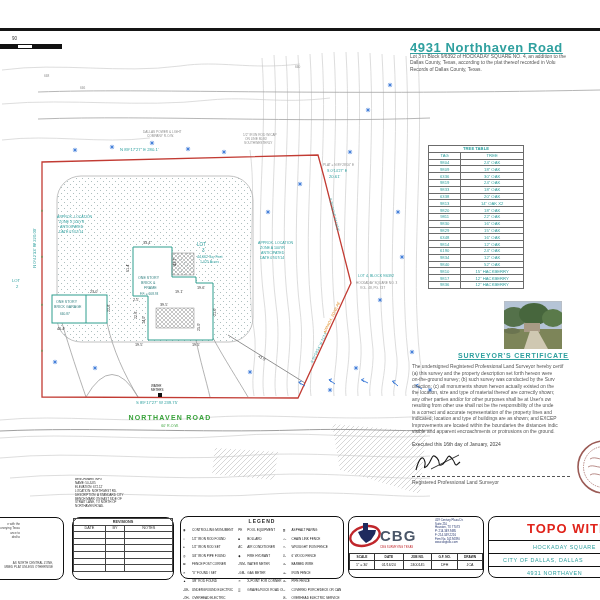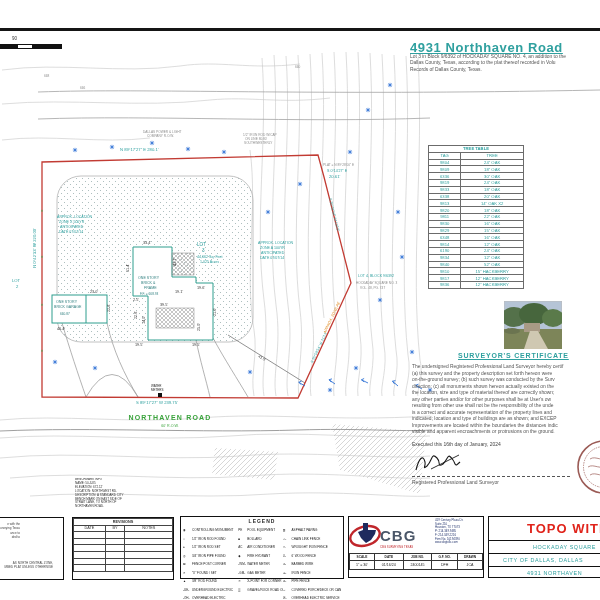--- a/index.html
+++ b/index.html
@@ -24,21 +24,21 @@
   .legal div{white-space:nowrap}
   .treetable{left:428px;top:145px;width:96px;border-collapse:collapse;color:#2FA09F}
   .treetable td{border:.5px solid #6b6b6b;font-size:4.2px;height:5.8px;padding:0 1px;text-align:center}
   .certhead{left:458px;top:352px;font-size:7px;font-weight:bold;letter-spacing:.8px;
             color:#2FA09F;text-decoration:underline;white-space:nowrap}
   .certbody{left:412px;top:364px;width:200px;font-size:4.9px;line-height:6.5px;color:#555}
   .certbody div{white-space:nowrap}
   .executed{left:412px;top:441px;font-size:5px;color:#444;white-space:nowrap}
   .sigline{left:412px;top:476px;width:158px;border-top:1px dashed #555;height:0}
   .signer{left:412px;top:479px;font-size:5px;color:#555;white-space:nowrap}
-  .panel{border:1.6px solid #111;border-radius:0;background:#fff}
+  .panel{border:1.6px solid #111;border-radius:8px;background:#fff}
   .revbox{left:72px;top:517px;width:100px;height:61px}
   .revtable{width:100%;border-collapse:collapse}
   .revtable td{border:.5px solid #444;font-size:3.8px;height:5.6px;text-align:center;color:#333;padding:0}
   .revtitle{font-size:4.4px;font-weight:bold}
   .legendbox{left:180px;top:516px;width:164px;height:63px;padding:1px 2px;box-sizing:border-box}
   .legendtitle{text-align:center;font-size:5px;font-weight:bold;color:#2a2a2a;letter-spacing:1px}
   .lcols{display:flex}
   .lcol{line-height:4.55px}
   .lrow{white-space:nowrap;overflow:hidden}
   .sym{display:inline-block;width:9px;font-size:3px;color:#222}

